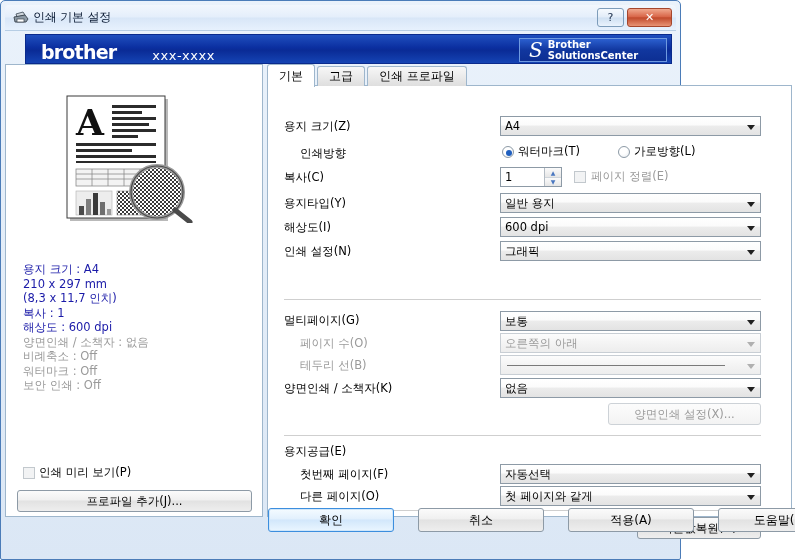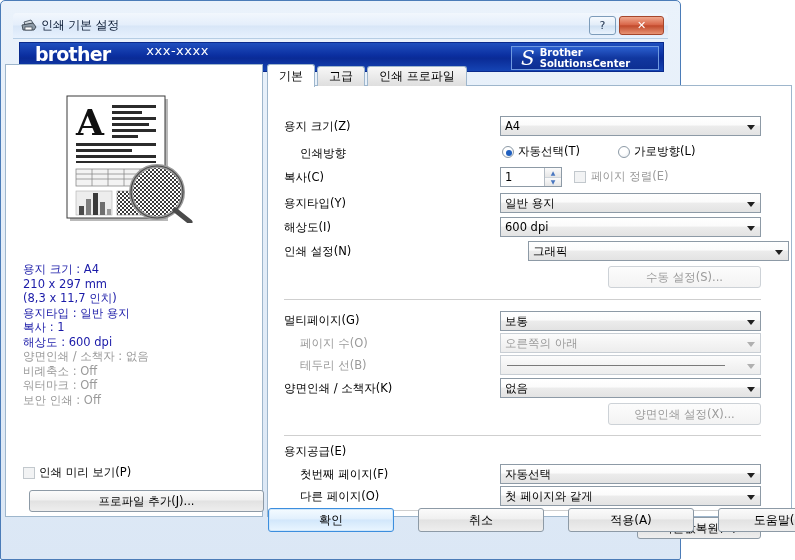--- a/index.html
+++ b/index.html
@@ -15,21 +15,21 @@
     overflow: hidden;
   }
 
   
   .window {
     position: absolute; left: 0; top: 0;
     width: 681px; height: 560px;
     background: linear-gradient(180deg,#eaf2fb 0%, #dbe7f5 100%);
     border: 1px solid #4b7cb8;
     border-radius: 5px 5px 2px 2px;
-    padding: 12px;
+    padding: 4px;
   }
   .titlebar {
     height: 26px;
     position: relative;
     background: linear-gradient(180deg,#f2f7fd 0%, #e4eefb 48%, #d8e6f7 52%, #e7f1fd 100%);
     border-radius: 4px 4px 0 0;
     border-bottom: 1px solid #b6cde4;
     display: flex; align-items: center;
   }
   .title-icon {
@@ -55,25 +55,25 @@
   .tbtn.close {
     width: 45px;
     border-color: #a5462c;
     color: #fff;
     background: linear-gradient(180deg,#f0a88e 0%,#d9674a 45%,#c14a2c 52%,#e89374 100%);
     font-weight: bold;
   }
 
   
   .banner {
-    margin: 3px 4px 0 6px;
+    margin: 3px 4px 0 20px;
     height: 30px;
     background: linear-gradient(180deg,#1f4fbe 0%, #0b2fa0 45%, #0a2b96 55%, #1544b4 100%);
     border: 1px solid #0a2a8c;
-    display: flex; align-items: flex-start;
+    display: flex; align-items: flex-end;
     position: relative;
   }
   .brother-logo {
     color: #fff; font-weight: bold; font-size: 19px;
     margin-left: 15px; letter-spacing: -0.8px;
     font-family: "DejaVu Sans", sans-serif;
   }
   .model {
     color: #fff; font-weight: normal; font-size: 13px;
     margin-left: 36px; letter-spacing: 0.5px;
@@ -129,21 +129,21 @@
   }
   .cbox.disabled { border-color: #c2c8cd; background: #f2f3f4; }
 
   .lbtn {
     position: absolute; left: 11px;
     width: 235px; height: 22px;
     border: 1px solid #8d9aa6;
     border-radius: 3px;
     background: linear-gradient(180deg,#fbfbfb 0%, #f0f0f0 45%, #e2e2e2 50%, #eeeeee 100%);
     display: flex; align-items: center; justify-content: center;
-    font-size: 11.5px; cursor: pointer; margin-left: 12px;
+    font-size: 11.5px; cursor: pointer;
   }
   #btn-addprofile { top: 425px; }
   #btn-support { top: 455px; }
 
   
   .right-pane {
     width: 525px; height: 453px;
     position: relative;
     margin-left: 4px;
   }
@@ -359,21 +359,20 @@
             <circle cx="93" cy="99" r="26" fill="none" stroke="#4a4a4a" stroke-width="1.2"></circle>
             <line x1="111" y1="117" x2="126" y2="129" stroke="#4a4a4a" stroke-width="5" stroke-linecap="round"></line>
           </svg>
         </div>
       </div>
 
       <div class="info">
         <div class="blue">용지 크기 : A4</div>
         <div class="blue">210 x 297 mm</div>
         <div class="blue">(8,3 x 11,7 인치)</div>
-        <div class="blue">용지타입 : 일반 용지</div>
         <div class="blue">복사 : 1</div>
         <div class="blue">해상도 : 600 dpi</div>
         <div class="gray">양면인쇄 / 소책자 : 없음</div>
         <div class="gray">비례축소 : Off</div>
         <div class="gray">워터마크 : Off</div>
         <div class="gray">보안 인쇄 : Off</div>
       </div>
 
       <div class="chk-preview">
         <span class="cbox disabled"></span>
@@ -398,21 +397,21 @@
         <div class="combo" style="left:232px; top:30px; width:261px;">
           <span>A4</span>
           <span class="arrow"></span>
         </div>
 
         <div class="row" style="left:32px; top:60px;">
           <span class="lbl">인쇄방향</span>
         </div>
         <div class="row" style="left:234px; top:58px;">
           <span class="radio on"></span>
-          <span class="lbl">자동선택(T)</span>
+          <span class="lbl">워터마크(T)</span>
         </div>
         <div class="row" style="left:350px; top:58px;">
           <span class="radio"></span>
           <span class="lbl">가로방향(L)</span>
         </div>
 
         <div class="row" style="left:16px; top:84px;">
           <span class="lbl">복사(C)</span>
         </div>
         <div class="spin" style="left:232px; top:81px;">
@@ -439,26 +438,25 @@
           <span class="lbl">해상도(I)</span>
         </div>
         <div class="combo" style="left:232px; top:131px; width:261px;">
           <span>600 dpi</span>
           <span class="arrow"></span>
         </div>
 
         <div class="row" style="left:16px; top:158px;">
           <span class="lbl">인쇄 설정(N)</span>
         </div>
-        <div class="combo" style="left:232px; top:155px; width:261px;margin-left:28px;">
+        <div class="combo" style="left:232px; top:155px; width:261px;">
           <span>그래픽</span>
           <span class="arrow"></span>
         </div>
 
-        <div class="btn disabled" style="left:340px; top:180px; width:153px;">수동 설정(S)...</div>
 
         <div class="sep" style="left:16px; top:213px; width:477px;"></div>
 
         <div class="row" style="left:16px; top:227px;">
           <span class="lbl">멀티페이지(G)</span>
         </div>
         <div class="combo" style="left:232px; top:225px; width:261px;">
           <span>보통</span>
           <span class="arrow"></span>
         </div>

